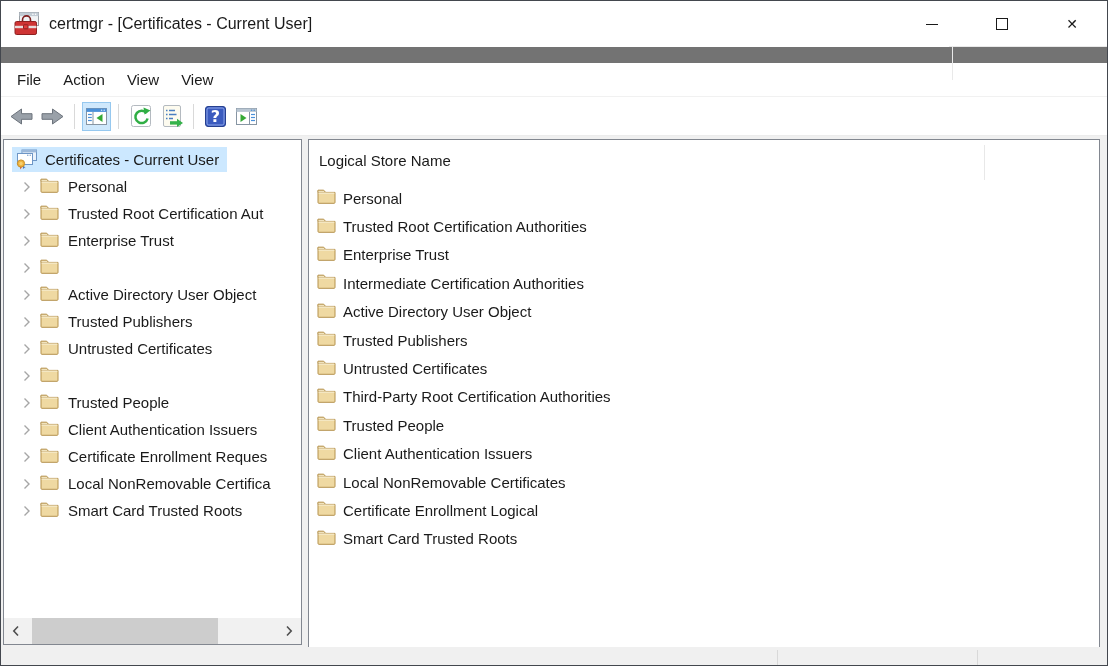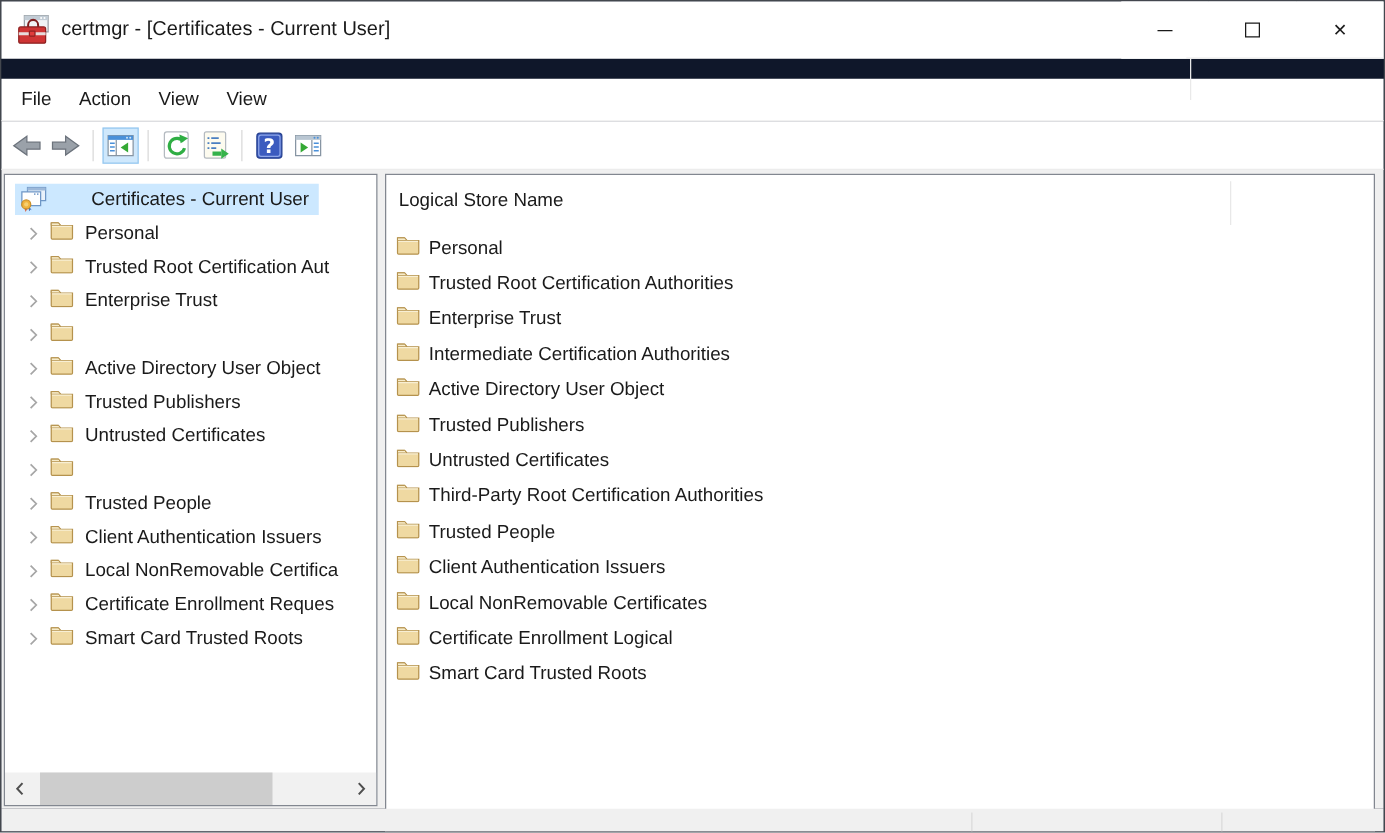--- a/index.html
+++ b/index.html
@@ -1,18 +1,18 @@
 <!DOCTYPE html>
 <html><head>
 <meta charset="utf-8">
 <style>
   html,body{margin:0;padding:0;background:#ffffff;}
   .window{
     position:relative;width:1108px;height:666px;box-sizing:border-box;
-    border:1px solid #43474e;background:#0f172a;overflow:hidden;
+    border:1px solid #43474e;background:#737373;overflow:hidden;
     font-family:"Liberation Sans","DejaVu Sans",sans-serif;color:#1a1a1a;
   }
   
   .titlebar{height:46px;display:flex;align-items:center;padding-left:13px;position:relative;background:#fff;}
   .app-icon{width:26px;height:26px;flex:0 0 auto;}
   .title{font-size:16px;margin-left:9px;white-space:nowrap;}
   .win-controls{position:absolute;right:0;top:0;height:46px;display:flex;}
   .ctrl{width:70px;height:46px;display:flex;align-items:center;justify-content:center;background:#fff;}
   .glyph-min{width:12px;height:1px;background:#1a1a1a;}
   .glyph-max{width:10px;height:10px;border:1px solid #1a1a1a;}
@@ -28,21 +28,21 @@
   .tb.active{background:#cfe8fc;border-color:#96c8ef;}
   .tbsep{width:1px;height:25px;background:#d9d9d9;margin:0 6px;}
   
   .main{position:relative;height:511px;background:#f0f0f0;}
   .tree-panel{position:absolute;left:2px;top:3px;width:299px;height:506px;background:#fff;
     border:1px solid #828790;box-sizing:border-box;overflow:hidden;}
   .list-panel{position:absolute;left:307px;top:3px;width:792px;height:608px;background:#fff;
     border:1px solid #828790;box-sizing:border-box;overflow:hidden;}
   
   .tree-root{margin-top:6px;height:27px;display:flex;align-items:center;padding-left:8px;}
-  .sel{display:flex;align-items:center;background:#cce8ff;padding:2px 8px 2px 2px;gap:28px;}
+  .sel{display:flex;align-items:center;background:#cce8ff;padding:2px 8px 2px 2px;}
   .root-label{font-size:15px;margin-left:7px;white-space:nowrap;}
   .tree-item{height:27px;display:flex;align-items:center;white-space:nowrap;}
   .chev{margin-left:19px;width:10px;height:12px;display:flex;align-items:center;}
   .tree-item .foldr{margin-left:7px;flex:0 0 auto;}
   .tree-label{font-size:15px;margin-left:9px;white-space:nowrap;}
   
   .hscroll{position:absolute;left:0;right:0;bottom:0;height:26px;background:#f1f1f1;}
   .sb-btn{position:absolute;top:0;width:24px;height:26px;display:flex;align-items:center;justify-content:center;}
   .sb-btn.left{left:0;} .sb-btn.right{right:0;}
   .sb-thumb{position:absolute;left:28px;top:0;height:26px;width:186px;background:#cdcdcd;}
@@ -340,36 +340,36 @@
               <polyline points="1.5,1.5 6,6 1.5,10.5" fill="none" stroke="#a6a6a6" stroke-width="1.4"></polyline>
             </svg>
           </span>
           <span class="foldr">
             <svg width="19" height="16" viewBox="0 0 19 16">
               <path d="M1 2.3 h5.7 l1.8 2.1 H18 V14.4 a0.9 0.9 0 0 1 -0.9 0.9 H1.9 A0.9 0.9 0 0 1 1 14.4 Z" fill="#efd9a2" stroke="#b5924d"></path>
               <path d="M1 2.3 h5.7 l1.8 2.1 H1 Z" fill="#f7ecca" stroke="#b5924d" stroke-width="0.8"></path>
               <line x1="1.6" y1="5.1" x2="17.4" y2="5.1" stroke="#f8efd4" stroke-width="1.1"></line>
             </svg>
           </span>
+          <span class="tree-label">Certificate Enrollment Reques</span>
+        </div>
+        <div class="tree-item">
+          <span class="chev">
+            <svg width="8" height="12" viewBox="0 0 8 12">
+              <polyline points="1.5,1.5 6,6 1.5,10.5" fill="none" stroke="#a6a6a6" stroke-width="1.4"></polyline>
+            </svg>
+          </span>
+          <span class="foldr">
+            <svg width="19" height="16" viewBox="0 0 19 16">
+              <path d="M1 2.3 h5.7 l1.8 2.1 H18 V14.4 a0.9 0.9 0 0 1 -0.9 0.9 H1.9 A0.9 0.9 0 0 1 1 14.4 Z" fill="#efd9a2" stroke="#b5924d"></path>
+              <path d="M1 2.3 h5.7 l1.8 2.1 H1 Z" fill="#f7ecca" stroke="#b5924d" stroke-width="0.8"></path>
+              <line x1="1.6" y1="5.1" x2="17.4" y2="5.1" stroke="#f8efd4" stroke-width="1.1"></line>
+            </svg>
+          </span>
           <span class="tree-label">Local NonRemovable Certifica</span>
-        </div>
-        <div class="tree-item">
-          <span class="chev">
-            <svg width="8" height="12" viewBox="0 0 8 12">
-              <polyline points="1.5,1.5 6,6 1.5,10.5" fill="none" stroke="#a6a6a6" stroke-width="1.4"></polyline>
-            </svg>
-          </span>
-          <span class="foldr">
-            <svg width="19" height="16" viewBox="0 0 19 16">
-              <path d="M1 2.3 h5.7 l1.8 2.1 H18 V14.4 a0.9 0.9 0 0 1 -0.9 0.9 H1.9 A0.9 0.9 0 0 1 1 14.4 Z" fill="#efd9a2" stroke="#b5924d"></path>
-              <path d="M1 2.3 h5.7 l1.8 2.1 H1 Z" fill="#f7ecca" stroke="#b5924d" stroke-width="0.8"></path>
-              <line x1="1.6" y1="5.1" x2="17.4" y2="5.1" stroke="#f8efd4" stroke-width="1.1"></line>
-            </svg>
-          </span>
-          <span class="tree-label">Certificate Enrollment Reques</span>
         </div>
         <div class="tree-item">
           <span class="chev">
             <svg width="8" height="12" viewBox="0 0 8 12">
               <polyline points="1.5,1.5 6,6 1.5,10.5" fill="none" stroke="#a6a6a6" stroke-width="1.4"></polyline>
             </svg>
           </span>
           <span class="foldr">
             <svg width="19" height="16" viewBox="0 0 19 16">
               <path d="M1 2.3 h5.7 l1.8 2.1 H18 V14.4 a0.9 0.9 0 0 1 -0.9 0.9 H1.9 A0.9 0.9 0 0 1 1 14.4 Z" fill="#efd9a2" stroke="#b5924d"></path>

